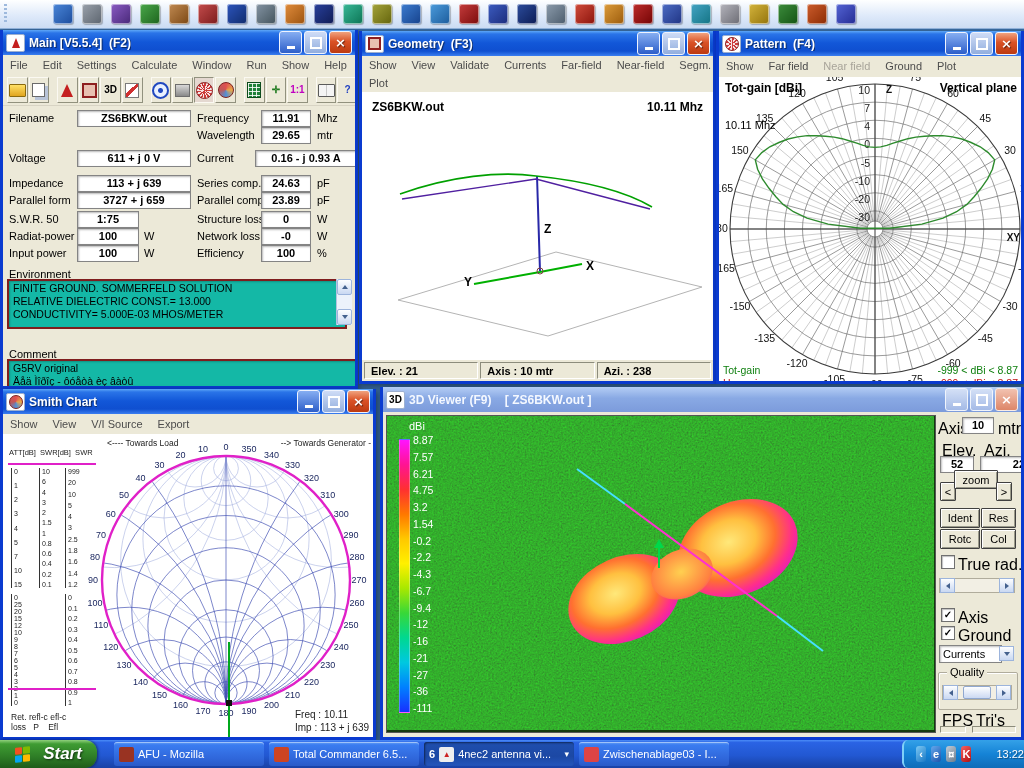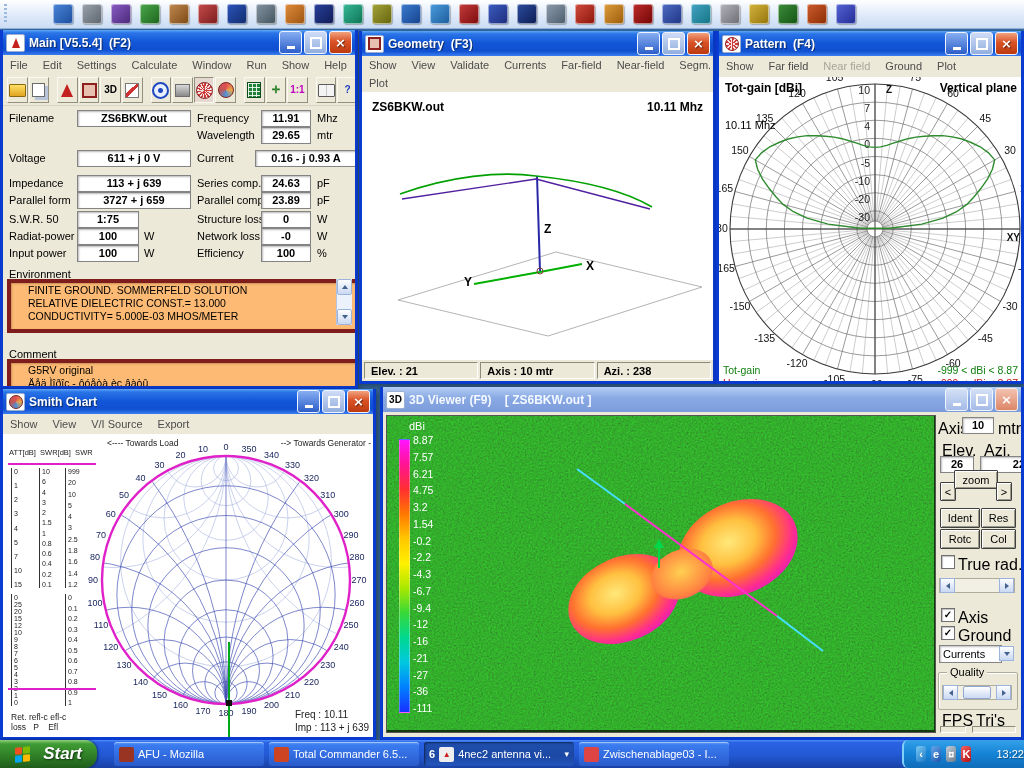--- a/index.html
+++ b/index.html
@@ -26,22 +26,22 @@
   .menubar{height:20px;display:flex;align-items:center;padding:0 7px;font-size:11px;color:#4c4c4c;background:#ece9d8;}
   .menubar .mi{margin-right:15px;white-space:nowrap;}
   .menubar .mi.dis{color:#a8a49a;}
   .wicon{width:17px;height:16px;display:flex;align-items:center;justify-content:center;background:#fff;border:1px solid #9db0d0;border-radius:2px;overflow:hidden;}
   
   .flabel{position:absolute;color:#000;font-size:11px;white-space:nowrap;}
   .fbox{position:absolute;height:15px;background:#fff;border:1px solid #848484;
         box-shadow:inset 1px 1px 2px rgba(0,0,0,.28);text-align:center;font-weight:bold;
         font-size:11px;line-height:15px;white-space:nowrap;overflow:hidden;}
   .funit{position:absolute;font-size:11px;color:#000;}
-  .listbox{position:absolute;background:#fdba74;border:4px solid #7f1d1d;box-shadow:inset 1px 1px 2px rgba(0,0,0,.22);
-           font-size:10.5px;line-height:13px;padding:1px 17px;overflow:hidden;}
+  .listbox{position:absolute;background:#14b8a6;border:2px solid #7f1d1d;box-shadow:inset 1px 1px 2px rgba(0,0,0,.22);
+           font-size:10.5px;line-height:13px;padding:1px 4px;overflow:hidden;}
   .listbox div{white-space:nowrap;}
   .vscroll{position:absolute;width:15px;background:#ecf2fb;border-left:1px solid #b4c4e0;display:flex;flex-direction:column;justify-content:space-between;}
   .sbtn{height:14px;background:linear-gradient(#fdfeff,#c9d8f2);border:1px solid #9cb4dc;border-radius:2px;display:flex;align-items:center;justify-content:center;}
   .tri-up{width:0;height:0;border-left:3px solid transparent;border-right:3px solid transparent;border-bottom:4px solid #44618e;}
   .tri-dn{width:0;height:0;border-left:3px solid transparent;border-right:3px solid transparent;border-top:4px solid #44618e;}
   .tri-l{width:0;height:0;border-top:3px solid transparent;border-bottom:3px solid transparent;border-right:4px solid #44618e;}
   .tri-r{width:0;height:0;border-top:3px solid transparent;border-bottom:3px solid transparent;border-left:4px solid #44618e;}
   
   .toolbar{position:absolute;left:0;top:45px;width:100%;height:30px;display:flex;align-items:center;padding-left:4px;background:#ece9d8;border-bottom:1px solid #d8d4c4;}
   .tbtn{width:24px;height:24px;display:flex;align-items:center;justify-content:center;background:#ece9d8;
@@ -775,21 +775,21 @@
         <div class="">-36</div>
         <div class="">-111</div>
       </div>
   </div>
   <div style="position:absolute;left:553px;top:25px;width:85px;height:325px;">
     <span class="plabel" style="left:2px;top:8px;">Axis</span>
     <span class="in95" style="left:26px;top:5px;width:30px;height:15px;line-height:15px;">10</span>
     <span class="plabel" style="left:62px;top:8px;">mtr</span>
     <span class="plabel" style="left:6px;top:30px;">Elev.</span>
     <span class="plabel" style="left:48px;top:30px;text-decoration:underline;">Azi.</span>
-    <span class="in95" style="left:4px;top:44px;width:32px;height:15px;line-height:15px;">26</span>
+    <span class="in95" style="left:4px;top:44px;width:32px;height:15px;line-height:15px;">52</span>
     <span class="in95" style="left:44px;top:44px;width:34px;height:15px;line-height:15px;padding-left:24px;">228</span>
     <span class="b95" style="left:4px;top:70px;width:14px;height:17px;">&lt;</span>
     <span class="b95" style="left:18px;top:58px;width:42px;height:17px;">zoom</span>
     <span class="b95" style="left:60px;top:70px;width:14px;height:17px;">&gt;</span>
     <span class="b95" style="left:4px;top:96px;width:38px;height:18px;">Ident</span>
     <span class="b95" style="left:45px;top:96px;width:33px;height:18px;">Res</span>
     <span class="b95" style="left:4px;top:117px;width:38px;height:18px;">Rotc</span>
     <span class="b95" style="left:45px;top:117px;width:33px;height:18px;">Col</span>
     <span class="chk" style="left:5px;top:143px;"></span>
     <span class="plabel" style="left:22px;top:144px;">True rad.</span>

